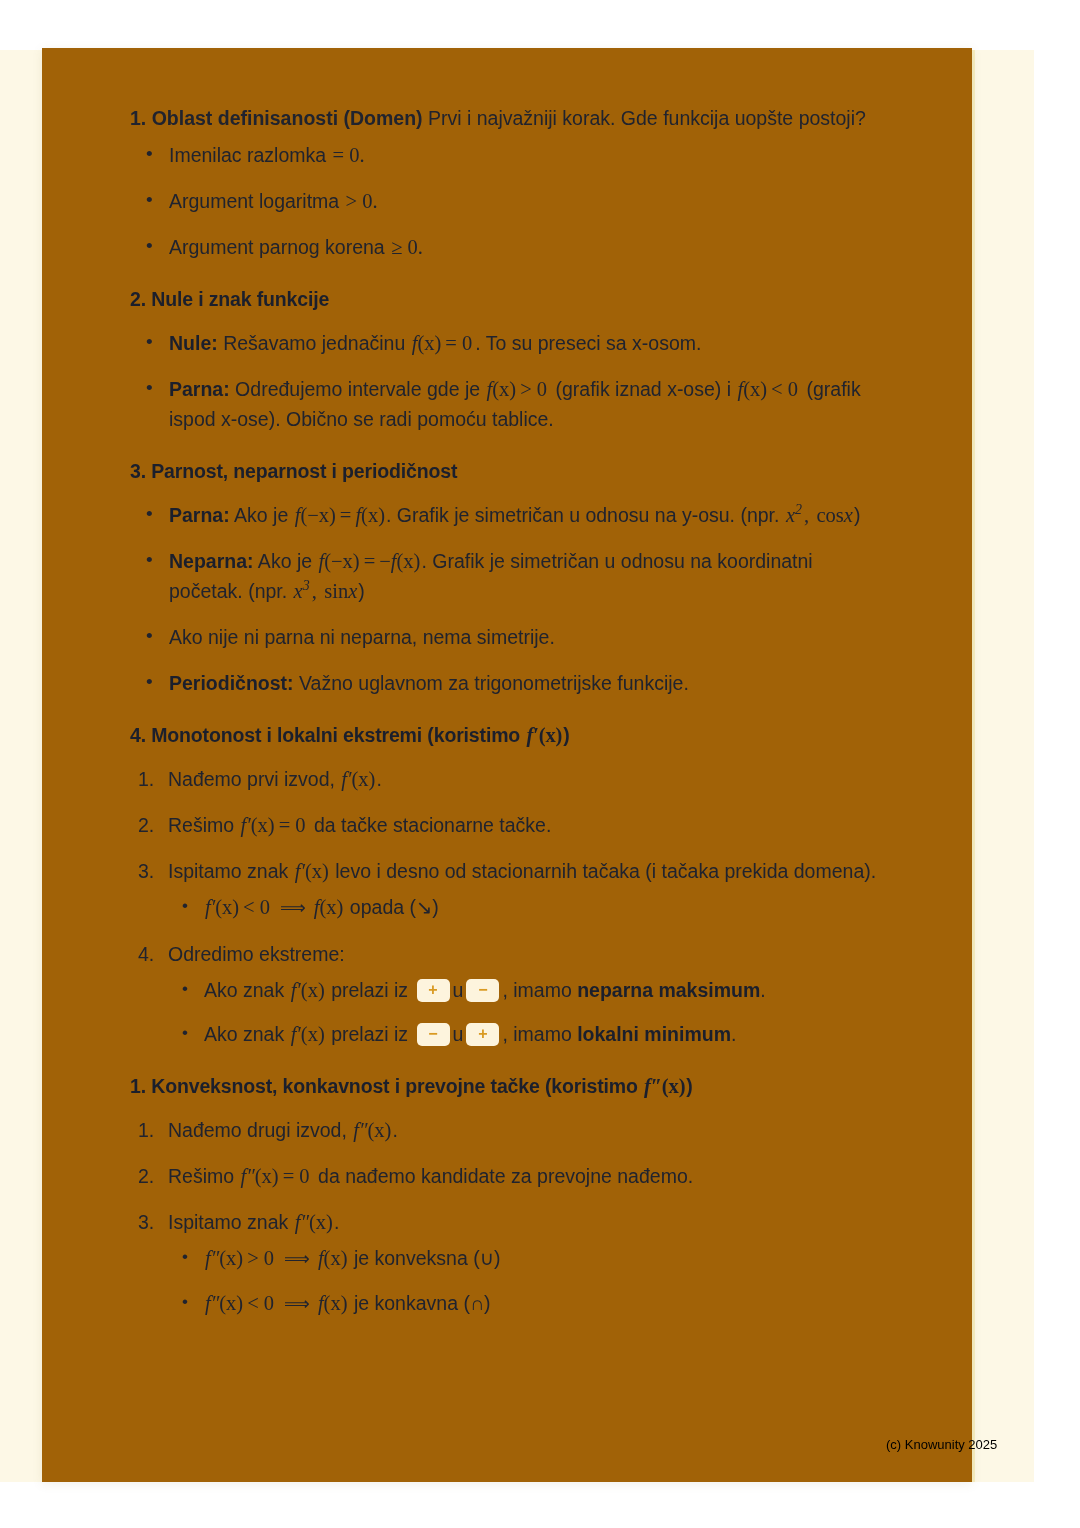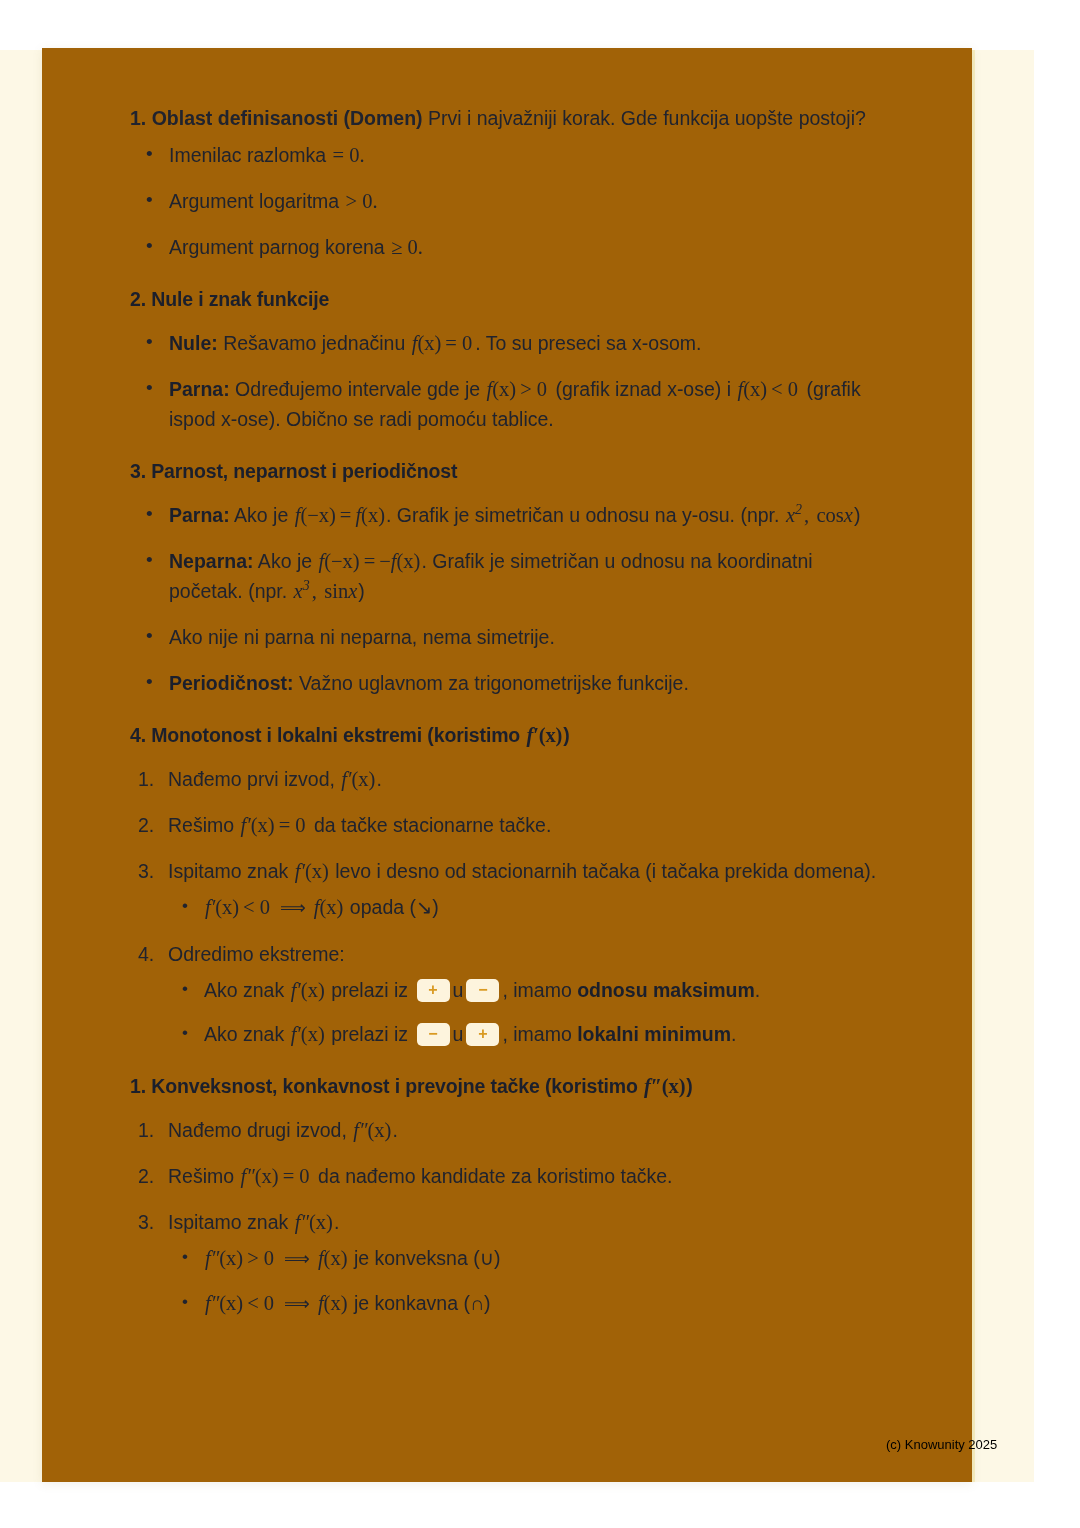--- a/index.html
+++ b/index.html
@@ -248,32 +248,32 @@
       <li><span>Rešimo </span><span class="m"><span>f</span><span>′</span><span class="up">(x)</span></span><span class="op">= 0</span><span> da tačke stacionarne tačke.</span></li>
 
       <li><span>Ispitamo znak </span><span class="m"><span>f</span><span>′</span><span class="up">(x)</span></span><span> levo i desno od stacionarnih tačaka (i tačaka prekida domena).</span>
         <ul class="sub">
           <li><span class="m"><span>f</span><span>′</span><span class="up">(x)</span></span><span class="op">&lt; 0</span><span class="arrow-wide">⟹</span><span class="m"><span>f</span><span class="up">(x)</span></span><span> opada (↘)</span></li>
         </ul>
       </li>
 
       <li><span>Odredimo ekstreme:</span>
         <ul class="sub">
-          <li><span>Ako znak </span><span class="m"><span>f</span><span>′</span><span class="up">(x)</span></span><span> prelazi iz </span><span class="chip">+</span><span>u</span><span class="chip">−</span><span>, imamo </span><b>odnosu maksimum</b><span>.</span></li>
+          <li><span>Ako znak </span><span class="m"><span>f</span><span>′</span><span class="up">(x)</span></span><span> prelazi iz </span><span class="chip">+</span><span>u</span><span class="chip">−</span><span>, imamo </span><b>neparna maksimum</b><span>.</span></li>
           <li><span>Ako znak </span><span class="m"><span>f</span><span>′</span><span class="up">(x)</span></span><span> prelazi iz </span><span class="chip">−</span><span>u</span><span class="chip">+</span><span>, imamo </span><b>lokalni minimum</b><span>.</span></li>
         </ul>
       </li>
     </ol>
 
     <div class="h-sec"><span>1. Konveksnost, konkavnost i prevojne tačke (koristimo </span><span class="m"><span>f</span><span>″</span><span class="up">(x)</span></span><span>)</span></div>
 
     <ol class="num">
       <li><span>Nađemo drugi izvod, </span><span class="m"><span>f</span><span>″</span><span class="up">(x)</span></span><span>.</span></li>
 
-      <li><span>Rešimo </span><span class="m"><span>f</span><span>″</span><span class="up">(x)</span></span><span class="op">= 0</span><span> da nađemo kandidate za koristimo tačke.</span></li>
+      <li><span>Rešimo </span><span class="m"><span>f</span><span>″</span><span class="up">(x)</span></span><span class="op">= 0</span><span> da nađemo kandidate za prevojne nađemo.</span></li>
 
       <li><span>Ispitamo znak </span><span class="m"><span>f</span><span>″</span><span class="up">(x)</span></span><span>.</span>
         <ul class="sub">
           <li><span class="m"><span>f</span><span>″</span><span class="up">(x)</span></span><span class="op">&gt; 0</span><span class="arrow-wide">⟹</span><span class="m"><span>f</span><span class="up">(x)</span></span><span> je konveksna (∪)</span></li>
           <li><span class="m"><span>f</span><span>″</span><span class="up">(x)</span></span><span class="op">&lt; 0</span><span class="arrow-wide">⟹</span><span class="m"><span>f</span><span class="up">(x)</span></span><span> je konkavna (∩)</span></li>
         </ul>
       </li>
     </ol>
 
   </div>

